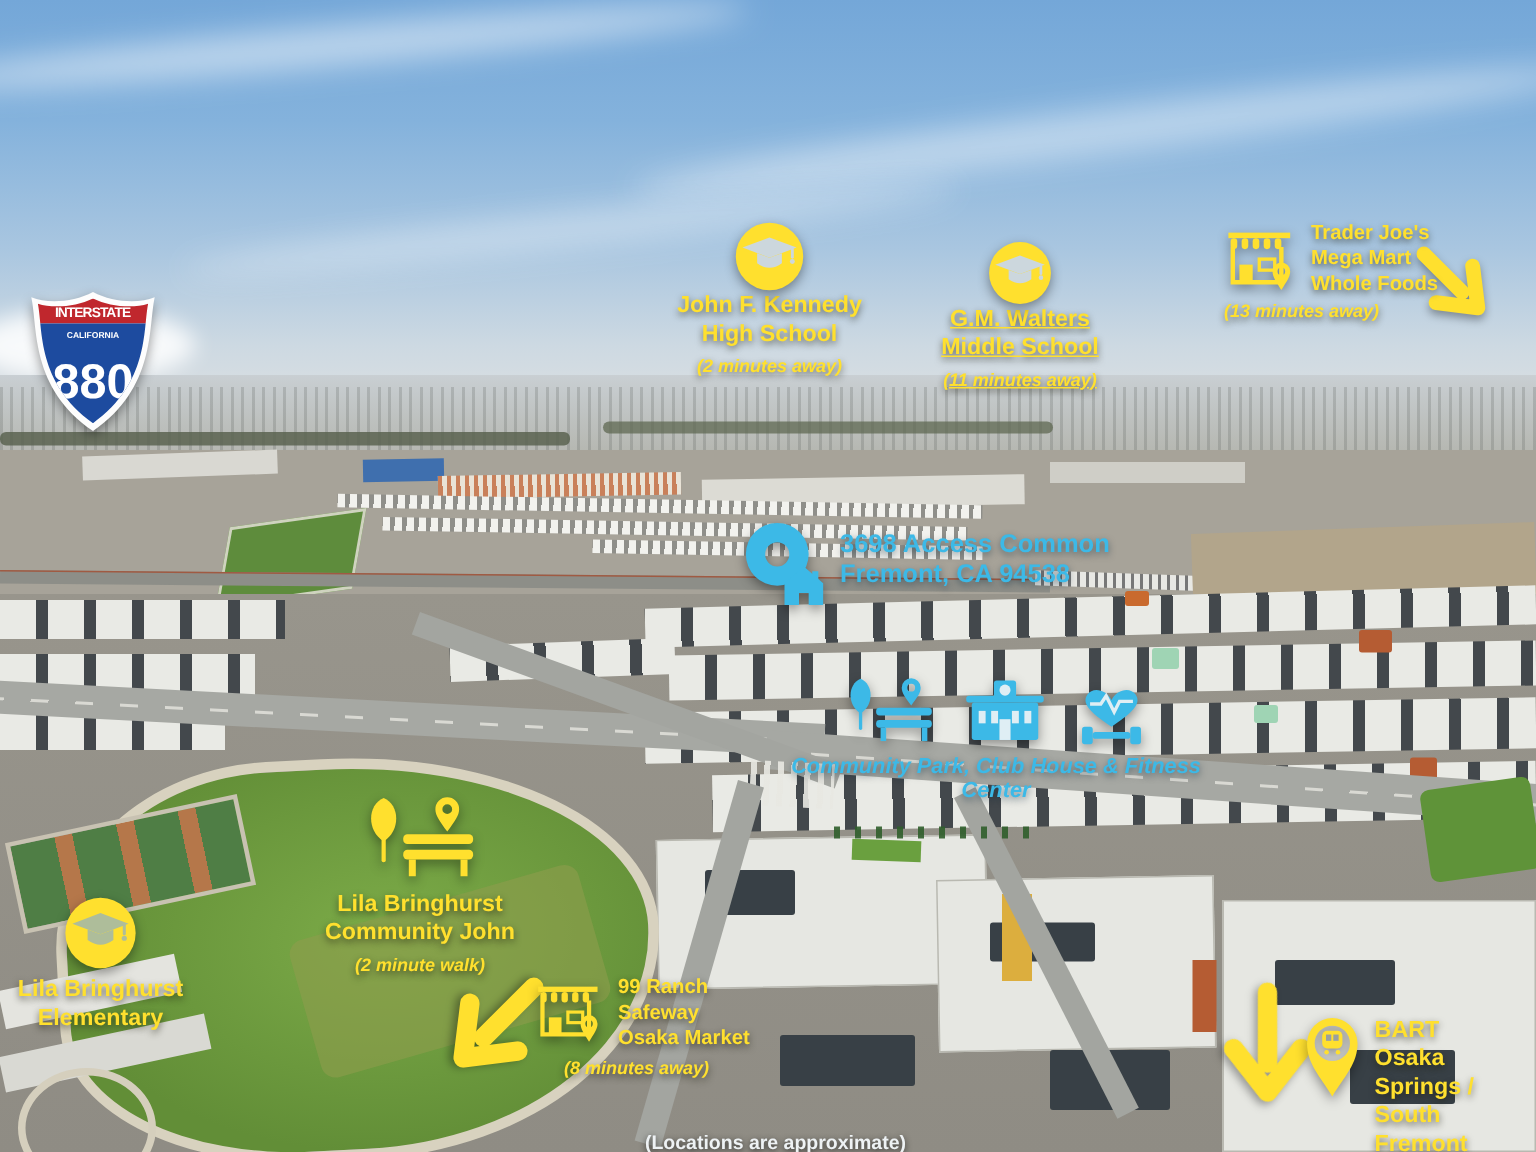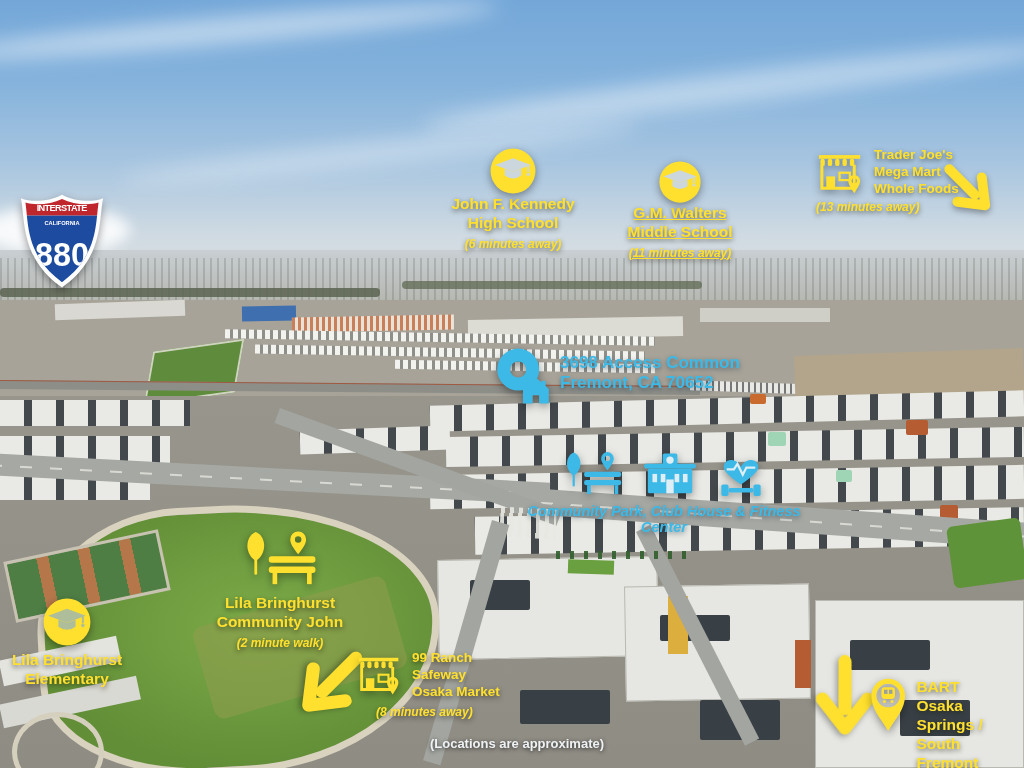--- a/index.html
+++ b/index.html
@@ -94,21 +94,21 @@
   .amphi{left:12px;top:712px;width:92px;height:80px;border:5px solid #d5cfbd;border-radius:50%;background:transparent;}
   .lawn1{left:950px;top:522px;width:74px;height:62px;background:#5f9339;border-radius:6px;transform:rotate(-8deg);}
   .lawn2{left:568px;top:560px;width:46px;height:14px;background:#6aa03f;transform:rotate(2deg);}
   .palms{left:556px;top:551px;width:130px;height:8px;opacity:.9;
     background:repeating-linear-gradient(90deg,#2f5e2b 0 4px,transparent 4px 14px);}
 
   
   .ann{position:absolute;z-index:10;font-weight:bold;text-align:center;}
   .ytxt{color:var(--yellow);text-shadow:0 2px 5px rgba(30,30,15,.65);}
   .ctxt{color:var(--cyan);text-shadow:0 2px 5px rgba(0,35,55,.5);}
-  .wtxt{color:var(--white);text-shadow:0 1px 4px rgba(0,0,0,.7);}
+  .wtxt{color:var(--white);text-shadow:0 1px 4px rgba(0,0,0,.7);margin-top:18px;}
   .ln{font-size:15.5px;line-height:1.22;}
   .ln-sm{font-size:13.5px;line-height:1.25;}
   .dist{font-size:12px;font-style:italic;margin-top:4px;}
   .row{display:flex;align-items:flex-start;gap:8px;}
   .col{display:flex;flex-direction:column;text-align:left;}
   .icon-shadow{filter:drop-shadow(0 3px 4px rgba(0,0,0,.4));}
   svg{display:block;}
   .arrow{position:absolute;z-index:9;filter:drop-shadow(0 3px 3px rgba(0,0,0,.35));}
 </style>
 </head>
@@ -202,21 +202,21 @@
       <circle cx="32" cy="32" r="30" fill="var(--yellow)"></circle>
       <g fill="#ccd7dd">
         <path d="M32 15 L56 24 L32 33 L8 24 Z"></path>
         <path d="M21 29 L21 38 Q32 46 43 38 L43 29 L32 33 Z"></path>
         <rect x="51" y="24" width="2.6" height="10" rx="1.3"></rect>
         <circle cx="52.3" cy="36.5" r="2.2"></circle>
       </g>
     </svg>
     <div class="ln">John F. Kennedy</div>
     <div class="ln">High School</div>
-    <div class="dist">(6 minutes away)</div>
+    <div class="dist">(2 minutes away)</div>
   </div>
 
   <div class="ann ytxt" style="left:598px;top:160px;width:164px;text-decoration:underline;">
     <svg width="44" height="44" viewBox="0 0 64 64" class="icon-shadow" style="margin:0 auto;">
       <circle cx="32" cy="32" r="30" fill="var(--yellow)"></circle>
       <g fill="#ccd7dd">
         <path d="M32 15 L56 24 L32 33 L8 24 Z"></path>
         <path d="M21 29 L21 38 Q32 46 43 38 L43 29 L32 33 Z"></path>
         <rect x="51" y="24" width="2.6" height="10" rx="1.3"></rect>
         <circle cx="52.3" cy="36.5" r="2.2"></circle>
@@ -258,21 +258,21 @@
 
   <div class="ann ctxt" style="left:494px;top:345px;">
     <div class="row">
       <svg width="58" height="62" viewBox="0 0 72 72" class="icon-shadow">
         <path fill="var(--cyan)" fill-rule="evenodd" d="M30 2 a26 26 0 1 0 0 52 a26 26 0 0 0 0 -52 Z M30 38 a10 10 0 1 1 0 -20 a10 10 0 0 1 0 20 Z"></path>
         <rect x="59" y="42" width="5" height="10" fill="var(--cyan)"></rect>
         <path fill="var(--cyan)" fill-rule="evenodd" d="M36 52 L52 38 L68 52 L68 70 L36 70 Z M48 70 L48 60 L56 60 L56 70 Z"></path>
       </svg>
       <div class="col" style="padding-top:8px;">
         <div style="font-size:17px;">3698 Access Common</div>
-        <div style="font-size:17px;">Fremont, CA 70652</div>
+        <div style="font-size:17px;">Fremont, CA 94538</div>
       </div>
     </div>
   </div>
 
   <div class="ann ctxt" style="left:522px;top:447px;width:284px;">
     <div style="display:flex;justify-content:center;align-items:flex-end;gap:16px;">
       <svg width="66" height="46" viewBox="0 0 88 62" class="icon-shadow" fill="var(--cyan)">
         <path d="M18 2 C30 7 30 26 18 33 C6 26 6 7 18 2 Z"></path>
         <rect x="16.5" y="30" width="3" height="18" rx="1.5"></rect>
         <rect x="32" y="28" width="50" height="7" rx="3"></rect>

